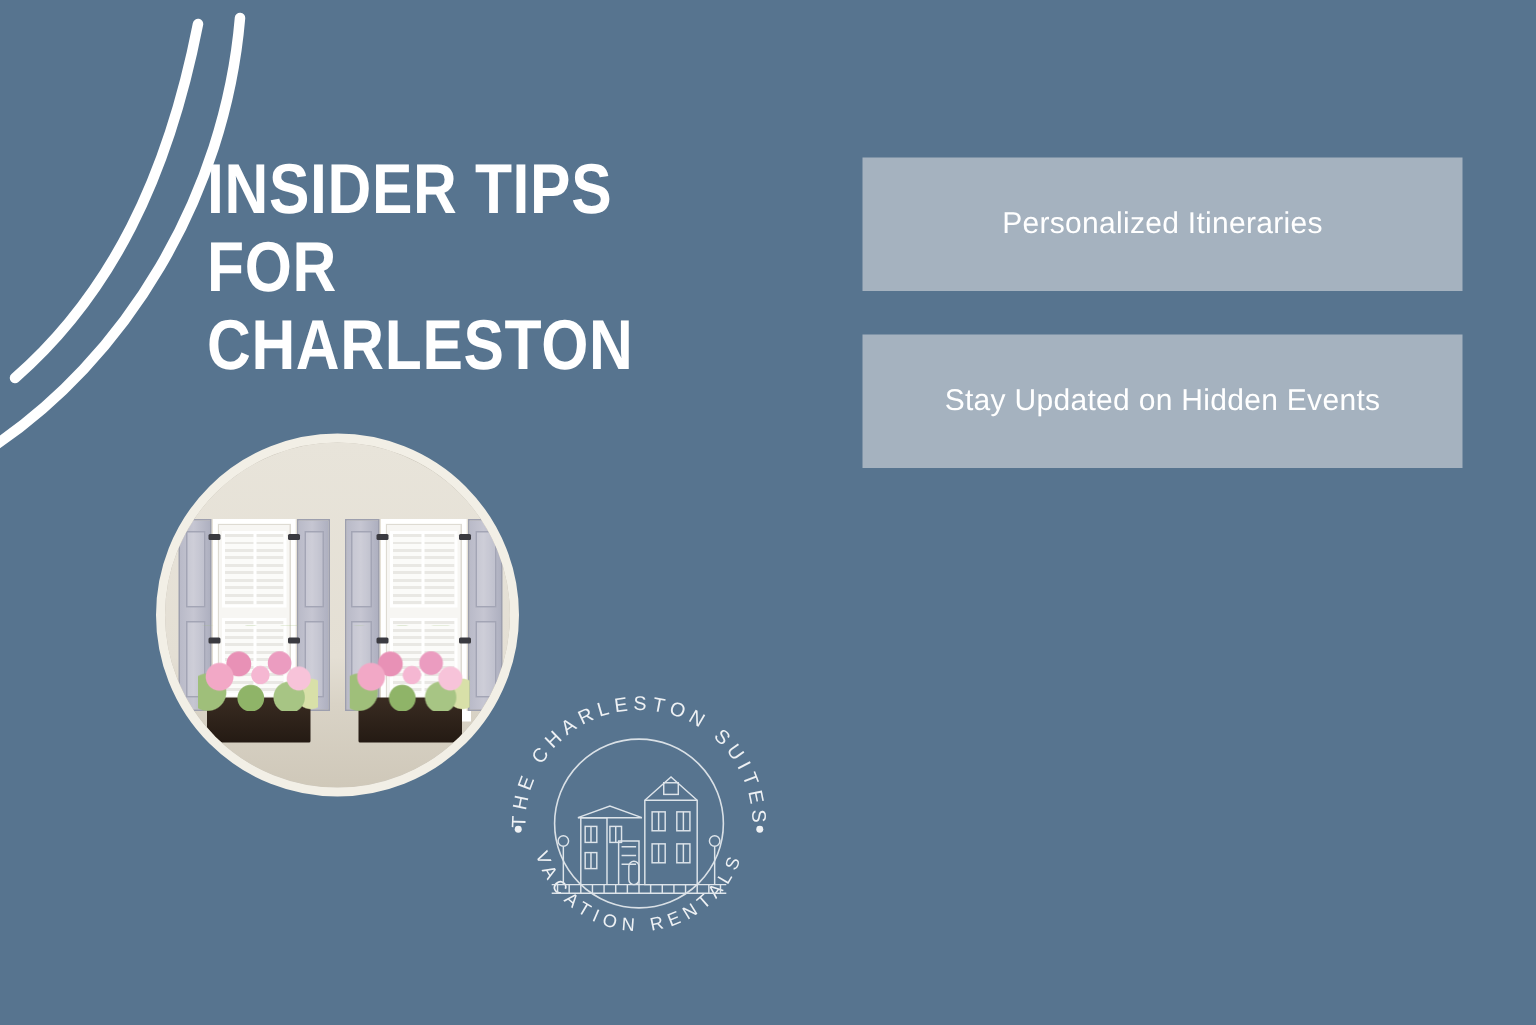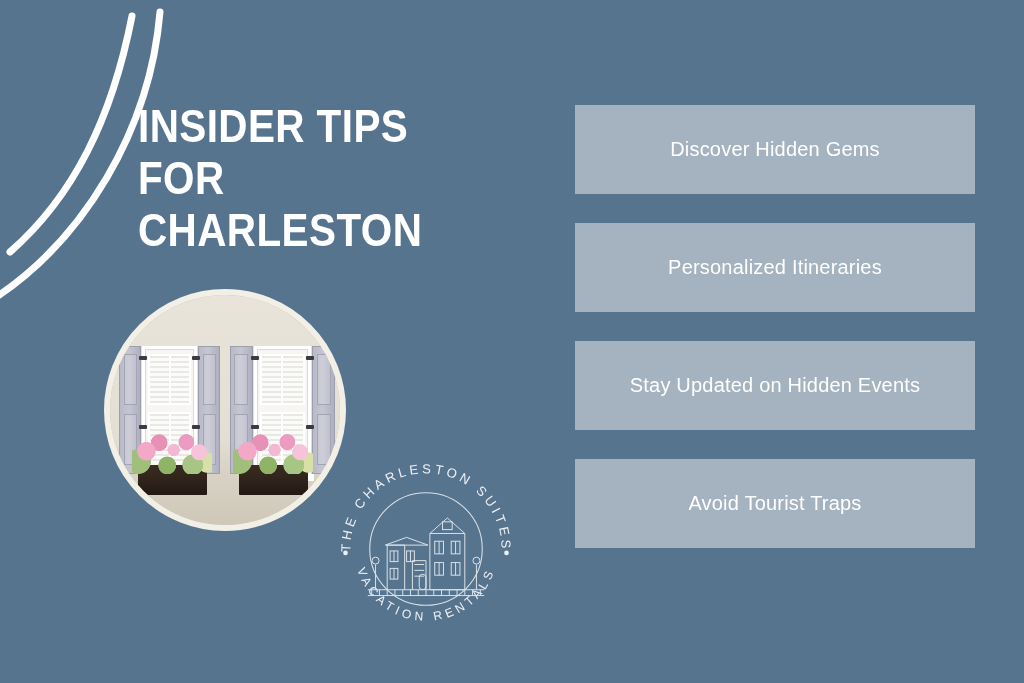--- a/index.html
+++ b/index.html
@@ -327,26 +327,20 @@
         <path d="M44 142 L44 148 M52 142 L52 148 M60 142 L60 148 M68 142 L68 148
                  M76 142 L76 148 M84 142 L84 148 M92 142 L92 148 M100 142 L100 148
                  M108 142 L108 148 M116 142 L116 148 M124 142 L124 148 M132 142 L132 148
                  M140 142 L140 148 M148 142 L148 148 M156 142 L156 148"></path>
       </g>
     </svg>
   </div>
 
   <div class="card-stack">
     <div class="tip-card">
-      <span class="tip-label">Discover Hidden Gems</span>
-    </div>
-    <div class="tip-card">
       <span class="tip-label">Personalized Itineraries</span>
     </div>
     <div class="tip-card">
       <span class="tip-label">Stay Updated on Hidden Events</span>
     </div>
-    <div class="tip-card">
-      <span class="tip-label">Avoid Tourist Traps</span>
-    </div>
   </div>
 
 </div>
 
 </body></html>

